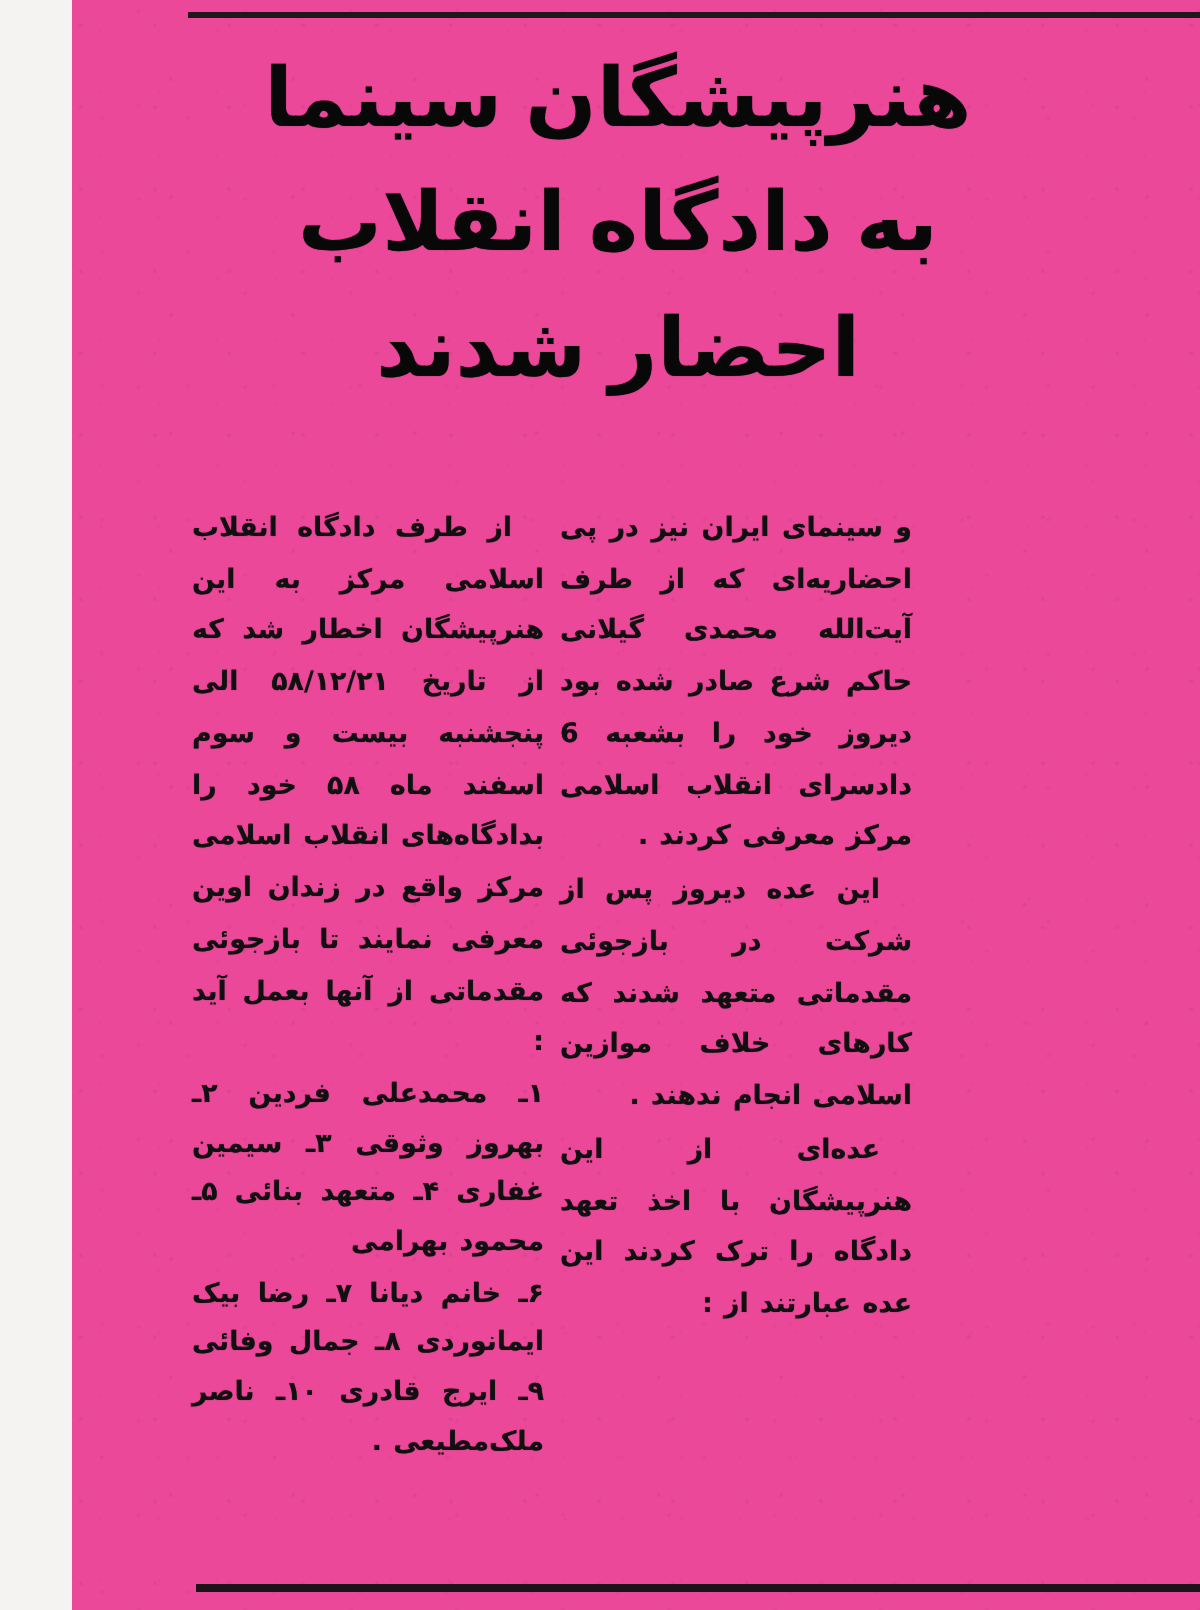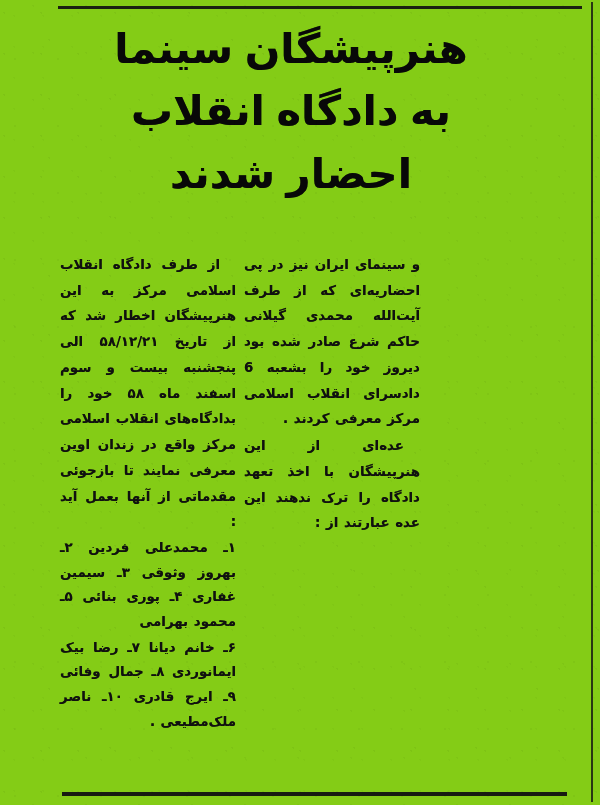--- a/index.html
+++ b/index.html
@@ -12,21 +12,22 @@
     background: #f4f3f1;
     font-family: "DejaVu Sans", sans-serif;
     overflow: hidden;
     position: relative;
   }
 
   
   .clipping {
     position: absolute;
     inset: 0;
-    background: #84cc16;
+    background: #ec4899;
+    margin-left: 36px;
   }
 
   
   .clipping::before {
     content: "";
     position: absolute;
     inset: 0;
     pointer-events: none;
     background-image:
       radial-gradient(circle at 12% 31%, rgba(0,0,0,.05) 0 1px, transparent 1px),
@@ -146,27 +147,28 @@
   <div class="headline">
     <span class="headline-line ink">هنرپیشگان سینما</span>
     <span class="headline-line ink">به دادگاه انقلاب</span>
     <span class="headline-line ink">احضار شدند</span>
   </div>
 
   <div class="body-cols">
 
     <div class="col col-right">
       <p class="ink indent">از طرف دادگاه انقلاب اسلامی مرکز به این هنرپیشگان اخطار شد که از تاریخ ۵۸/۱۲/۲۱ الی پنجشنبه بیست و سوم اسفند ماه ۵۸ خود را بدادگاه‌های انقلاب اسلامی مرکز واقع در زندان اوین معرفی نمایند تا بازجوئی مقدماتی از آنها بعمل آید :</p>
-      <p class="ink names tight">۱ـ محمدعلی فردین ۲ـ بهروز وثوقی ۳ـ سیمین غفاری ۴ـ پوری بنائی ۵ـ محمود بهرامی</p>
+      <p class="ink names tight">۱ـ محمدعلی فردین ۲ـ بهروز وثوقی ۳ـ سیمین غفاری ۴ـ متعهد بنائی ۵ـ محمود بهرامی</p>
       <p class="ink names tight">۶ـ خانم دیانا ۷ـ رضا بیک ایمانوردی ۸ـ جمال وفائی ۹ـ ایرج قادری ۱۰ـ ناصر ملک‌مطیعی .</p>
     </div>
 
     <div class="col col-mid">
       <p class="ink">و سینمای ایران نیز در پی احضاریه‌ای که از طرف آیت‌الله محمدی گیلانی حاکم شرع صادر شده بود دیروز خود را بشعبه 6 دادسرای انقلاب اسلامی مرکز معرفی کردند .</p>
-      <p class="ink indent">عده‌ای از این هنرپیشگان با اخذ تعهد دادگاه را ترک ندهند این عده عبارتند از :</p>
+      <p class="ink indent">این عده دیروز پس از شرکت در بازجوئی مقدماتی متعهد شدند که کارهای خلاف موازین اسلامی انجام ندهند .</p>
+      <p class="ink indent">عده‌ای از این هنرپیشگان با اخذ تعهد دادگاه را ترک کردند این عده عبارتند از :</p>
     </div>
 
 
   </div>
 
   <div class="rule-bottom"></div>
   <div class="rule-right"></div>
 
 </div>
 

